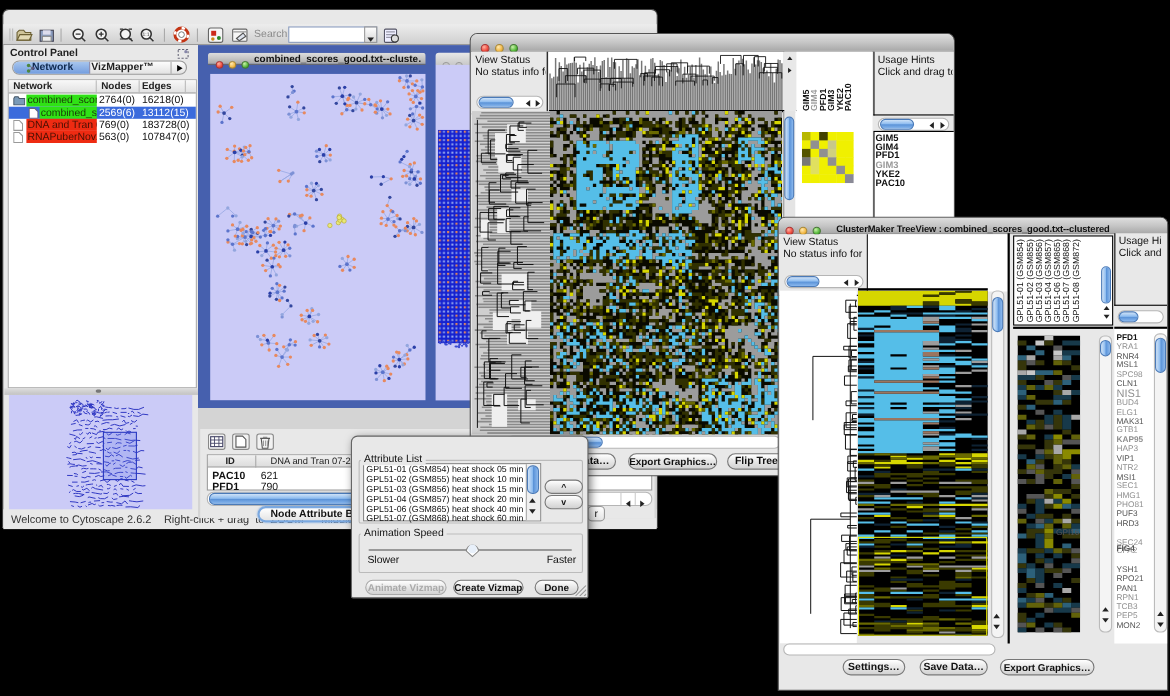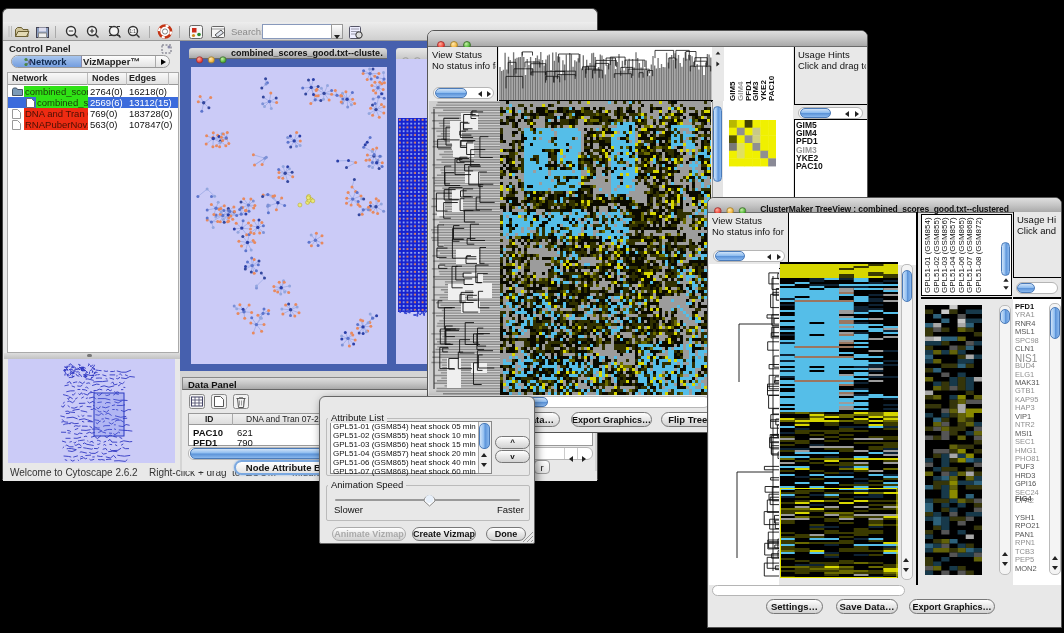--- a/index.html
+++ b/index.html
@@ -580,27 +580,20 @@
       <rect width="167" height="109" fill="#cbcbf7"></rect>
       <path stroke="#3038c2" stroke-width="0.9" fill="none" d="M81.7 12.0L83.7 10.5L84.8 13.1M87.7 11.0L90.4 11.4L93.5 11.7M95.8 11.8L98.1 12.4L100.0 12.0M102.3 12.6L105.6 12.5L106.9 12.0M108.8 11.9L113.7 13.2L118.0 13.2L122.9 11.2M75.2 15.8L78.2 15.2L82.0 16.4L86.0 16.5M89.9 15.8L91.7 15.5M94.4 15.8L98.4 17.0M101.6 15.9L107.1 15.9M108.3 17.0L109.5 16.8M111.2 15.6L112.2 14.6L114.0 16.7M117.0 15.7L119.8 16.9M77.7 20.2L79.8 19.9L85.7 21.4M87.9 19.2L91.5 19.0L94.0 19.2M97.7 19.7L99.4 20.1M101.6 19.0L106.0 20.3M108.3 19.4L109.7 19.8L112.0 18.3M113.1 18.9L118.0 19.6L121.9 17.5L126.8 18.1M58.8 24.2L61.7 22.6L63.4 25.2M65.1 23.8L67.3 23.2L69.2 22.9M70.6 23.7L71.7 22.9L74.5 24.6L76.9 22.8M78.3 24.4L81.1 23.8L82.2 24.8M85.2 23.1L90.0 22.6L94.4 22.6L100.1 21.9M103.2 24.4L104.7 22.9L106.3 25.9L109.4 25.1M111.1 23.3L113.1 24.4L114.5 24.7L116.5 22.9M56.5 26.8L60.8 25.9M63.7 26.9L67.0 28.2M69.3 26.9L71.3 27.2L72.8 27.2L74.4 26.0M77.4 28.5L78.6 28.1L80.4 29.4M84.1 26.6L88.7 25.1L91.5 25.5M92.5 27.8L96.1 26.8L100.9 28.2L106.1 26.9M110.1 26.9L112.5 25.5M115.4 28.3L117.3 28.5M58.3 32.8L62.3 31.9L66.6 31.8M69.5 30.5L72.3 30.5M74.1 30.5L77.3 30.9L79.2 31.8M82.2 32.8L83.8 32.8M85.6 31.5L88.5 31.5L91.3 30.2L94.2 30.9M98.1 31.5L100.0 30.1L102.1 31.9L103.9 30.8M106.5 32.3L107.7 33.5L109.3 32.9L111.0 33.5M113.0 30.7L115.3 30.6M55.1 35.6L57.4 36.2L60.7 37.1M64.0 35.5L65.2 36.1L67.5 34.0M70.6 34.5L71.7 35.9L73.5 33.7L74.5 35.5M75.5 34.5L79.7 36.1L81.0 34.0L87.1 33.0M89.0 35.1L90.8 36.5L93.0 35.3L94.1 33.8M97.4 36.0L98.8 36.6L100.8 36.0L102.1 35.4M105.3 36.2L107.7 34.6L110.7 35.5M59.4 39.3L60.5 40.5L61.6 37.8L64.7 39.8M67.1 40.2L69.5 38.7M73.3 39.3L75.8 37.8M77.9 39.5L79.8 38.9M80.9 39.2L85.8 38.0L87.8 40.2M89.8 39.6L96.1 39.6L97.1 39.6L102.3 40.9M105.3 40.3L111.1 41.4L114.2 41.1L119.5 41.5M54.9 44.5L56.7 43.1M59.4 42.7L61.2 42.0L64.7 43.7L67.1 41.4M70.9 44.4L77.3 44.2M79.6 42.7L81.6 44.1L85.1 42.3L86.7 44.2M89.4 43.5L93.8 43.0M97.1 44.7L98.7 43.5L101.0 43.6L102.5 44.0M106.4 42.8L110.1 44.0L114.7 41.3M53.2 47.0L55.2 48.2L56.8 45.7M59.7 46.5L61.7 48.0M63.2 48.7L66.2 49.2L69.5 47.9M71.7 48.0L74.8 46.9M78.7 47.5L83.4 47.9M85.2 46.4L86.5 47.0M88.4 48.4L90.1 49.8L91.3 49.0L92.3 47.4M94.0 47.9L97.7 48.8L101.5 47.5M103.9 46.7L107.1 45.8M108.7 46.4L114.1 46.5L117.0 45.8M57.4 52.4L60.1 52.1L62.1 53.5M64.5 51.6L67.3 50.8L71.7 50.3M72.7 51.7L77.9 52.7L79.2 53.2M82.7 50.5L84.7 50.3L85.8 49.3L88.4 50.8M89.5 51.7L91.4 52.8L93.3 52.8M95.3 52.0L98.4 53.3L101.0 50.9M104.3 50.5L106.7 50.5M107.9 50.5L110.2 51.1M112.9 51.3L116.1 52.6L120.2 50.6L123.1 50.8M52.4 56.9L54.2 57.3L56.9 58.0M57.9 54.6L61.1 54.3L62.4 53.1L67.0 53.5M70.1 56.5L71.3 58.1M73.6 56.2L74.8 57.3L76.3 56.4M79.4 56.9L83.7 57.1M87.4 55.7L91.1 56.3L93.3 54.4L95.6 55.8M97.4 55.4L100.1 54.1L103.6 56.5M107.0 56.8L112.7 58.3L118.2 57.4M54.2 60.4L55.6 62.0M58.5 58.9L65.0 58.2L69.6 59.9M70.8 60.8L76.1 59.8L79.5 60.8L84.1 62.4M86.5 60.8L91.2 61.5M93.5 60.0L95.8 59.9M96.9 58.9L98.0 59.3L101.3 60.0M103.5 61.1L107.7 59.7L110.9 60.3M114.9 59.5L119.2 59.2M53.4 63.1L55.6 62.6L58.2 63.1L60.1 63.2M61.3 64.4L63.6 63.7L66.8 64.7L70.7 64.3M74.0 62.3L76.2 63.1M79.7 62.6L85.1 62.8M87.8 63.5L89.4 64.8L91.0 62.7L92.8 62.0M94.8 63.3L97.0 61.7M100.8 63.5L103.6 65.1L105.7 63.6M106.9 62.4L109.0 61.3L112.4 61.1L115.7 63.1M55.2 65.8L57.1 65.0L60.6 64.6L62.7 64.7M65.9 67.5L67.8 66.7L70.7 67.2L72.4 66.8M74.0 67.2L76.9 67.2L79.6 67.3M81.6 67.3L84.1 68.7M86.1 67.8L89.8 69.1L91.7 68.9M95.1 67.3L96.9 66.7L102.1 66.6M105.9 65.8L107.8 65.8M110.6 66.9L115.2 67.6L118.0 65.5L121.6 66.3M59.2 71.4L61.7 71.9L62.8 72.7M66.8 70.7L70.2 69.4M73.0 71.1L78.1 71.4L82.6 70.7M83.7 70.1L89.0 70.0L93.8 71.7M96.2 71.7L99.4 70.6L101.2 70.4L104.0 70.5M106.0 69.8L108.0 70.6M110.8 70.9L114.1 71.2L119.3 71.5L124.3 72.1M53.0 73.2L58.1 73.3M59.7 73.9L62.4 74.1M66.1 74.7L69.3 75.5L71.5 74.1L74.4 74.6M78.4 74.5L81.7 73.2L83.7 74.2L86.8 73.5M90.3 73.5L93.4 72.3L94.6 73.0L98.0 74.1M101.0 74.1L104.0 74.3M105.6 74.3L106.7 75.9L110.7 73.1L112.0 74.1M57.5 79.3L62.5 79.3M65.7 79.2L69.0 79.3L73.1 78.2M75.9 77.7L78.0 77.1L79.2 77.7M83.0 78.2L86.6 77.2L89.3 79.6L92.8 76.8M96.7 77.2L99.0 78.6L102.0 76.0L103.9 76.6M105.4 77.4L108.9 78.2M111.4 78.2L114.2 79.6M54.0 82.0L58.1 83.3M61.5 83.1L63.8 82.5M65.7 83.5L66.9 84.0L68.3 82.7M70.0 82.0L71.4 81.6L75.4 81.1L76.6 81.0M79.3 81.8L80.3 82.2M81.6 83.3L84.2 82.2L85.5 84.2M89.2 81.4L90.6 81.4L92.7 82.3M95.6 83.2L98.1 82.2M100.2 81.7L102.0 80.4L103.9 83.1L109.2 83.2M111.8 83.2L115.7 81.8L121.7 82.8L124.2 82.5M57.6 86.8L58.7 86.1L61.7 87.8L65.5 87.8M66.6 85.8L67.9 86.4L71.0 84.9L73.5 87.2M75.0 84.9L76.3 83.9L78.9 85.3L85.7 86.5M89.3 85.3L90.9 85.3L92.3 84.4M95.3 86.2L96.8 85.3L97.9 86.8M101.4 85.3L104.1 85.7M107.0 85.6L109.2 86.8M113.1 86.3L115.3 84.9M54.7 89.0L56.1 87.7M58.7 89.8L60.5 89.5L63.3 89.6L68.6 90.7M69.8 88.7L73.2 88.5M75.3 88.7L78.7 89.3L83.8 90.2L84.8 89.6M86.0 89.4L89.6 89.7L90.9 88.2M94.7 90.3L96.2 89.9L97.9 89.5L99.1 91.4M102.3 90.3L103.4 91.7L109.9 91.3L113.1 89.2M114.6 88.3L117.6 89.7L121.0 89.6M59.9 91.8L64.1 92.5L67.8 91.2M71.8 93.4L73.0 92.8L78.8 94.1M81.3 93.4L83.2 94.3L87.1 94.4L90.3 92.6M93.7 93.6L95.3 95.1L98.7 94.4M100.2 92.7L104.6 92.2L109.3 92.7M55.6 97.0L60.3 97.4L63.2 98.0M65.3 98.1L69.9 96.8M72.4 98.0L73.6 97.5L74.8 97.5M77.4 96.5L83.0 96.1M84.3 98.0L86.7 97.9M89.0 96.9L92.7 97.5L94.5 97.4M97.8 97.9L102.5 99.0L105.6 96.4L108.1 99.2M109.3 96.2L112.3 96.7L116.5 97.2L122.2 96.4M56.8 100.6L59.2 101.5M62.6 100.9L64.7 102.1L66.6 101.2M69.8 100.8L70.9 101.7M72.0 100.1L75.8 98.7L77.6 99.8L79.1 99.2M81.5 100.2L82.5 101.0L83.8 101.0L86.2 100.3M90.1 100.5L92.2 100.8L93.7 100.5L96.8 101.2M98.0 100.6L101.0 100.2L103.3 100.4M106.1 101.9L110.9 101.7L117.3 102.4L119.3 100.5M61.6 14.2L63.6 12.4L63.0 13.0M89.6 15.7L89.0 15.7L86.9 16.4M60.8 15.0L59.1 16.1L60.2 17.7M57.1 11.5L57.2 10.4L59.9 11.3M78.5 16.3L75.6 17.3L78.4 19.3M89.5 13.5L87.2 13.0L85.8 13.9M63.3 8.5L65.8 8.6L64.7 7.6M56.9 16.7L57.1 14.8L56.9 15.3M66.6 17.1L63.7 18.2L60.8 18.7M59.6 10.3L58.1 9.6L60.3 11.1M83.9 16.2L86.2 16.6L86.1 16.6M75.6 9.5L73.1 11.2L75.5 11.5M74.6 8.9L77.1 8.7L77.5 9.6M61.5 11.2L62.8 9.9L61.0 10.8M83.6 9.2L86.0 7.5L86.5 5.8M61.6 16.6L63.2 14.6L64.8 13.7M79.2 17.3L77.3 18.3L77.9 17.0M85.0 12.0L84.3 13.3L85.0 14.1M59.1 8.2L60.4 7.2L62.4 7.0M86.2 9.2L86.8 10.6L84.5 9.6M82.7 7.3L82.6 7.7L82.9 6.8M84.0 17.7L82.9 19.6L85.6 17.6M69.5 10.7L68.4 10.4L66.1 11.6M74.7 11.9L72.9 10.5L75.0 12.1M66.4 10.2L67.6 10.1L70.6 10.1M57.7 12.2L58.0 11.9L55.5 11.3M77.0 14.4L79.7 13.4L77.6 11.9M74.6 10.3L74.0 8.6L75.9 8.1M82.3 6.6L83.6 7.3L84.8 5.7M80.0 7.2L81.5 5.3L80.0 5.0M64.7 6.6L62.0 4.7L60.8 6.1M71.4 8.1L73.5 8.9L74.1 7.3M78.6 17.3L79.2 16.8L78.0 18.4M57.8 13.9L56.0 12.2L55.5 11.5M66.6 14.3L64.2 14.7L65.1 15.5M70.4 14.8L73.0 16.4L73.6 17.9M57.0 13.7L58.5 15.0L61.1 16.5M67.9 14.7L68.9 16.6L71.4 17.2M59.1 6.7L58.7 8.4L56.5 7.8M68.1 13.0L70.4 12.8L71.9 14.2M63.6 16.4L65.8 17.6L63.6 18.6M75.0 10.8L76.7 11.8L75.0 9.8M56.5 8.0L59.1 9.1L59.7 7.6M72.7 6.3L70.5 5.4L71.9 6.7M57.6 11.7L56.1 10.2L57.8 11.7M87.3 14.1L86.0 14.9L88.1 13.3M63.3 9.9L65.2 11.3L65.3 12.3M76.6 17.5L78.5 16.1L75.7 17.1M66.3 12.2L64.7 14.0L67.7 12.2M74.8 8.7L72.7 9.6L75.5 8.4M74.3 10.0L72.6 8.9L71.0 8.3M62.2 14.6L64.7 13.3L65.1 12.4M62.5 12.6L62.9 11.0L63.8 9.8M84.1 8.3L84.8 8.9L86.7 9.6M75.6 8.2L74.9 9.8L77.2 11.2M80.8 15.0L81.5 14.7L81.6 12.7M63.5 7.4L65.6 7.3L68.0 9.3M84.8 16.4L84.3 16.5L86.2 15.7M69.6 9.3L72.0 10.7L69.9 9.1M78.0 11.4L75.1 11.9L72.4 10.0"></path>
       <rect x="86" y="34" width="30" height="43" fill="rgba(100,120,230,0.25)" stroke="#2838c0"></rect>
     </svg>
     <div class="abs" style="left:0px;top:454px;width:594px;height:18px;background:#e8e8e8;font-size:10px;color:#333">
       <span class="abs" style="left:7px;top:4px">Welcome to Cytoscape 2.6.2</span>
       <span class="abs" style="left:146px;top:4px">Right-click + drag&nbsp; to&nbsp; ZOOM</span>
       <span class="abs" style="left:289px;top:4px">Middle-click + drag&nbsp; to&nbsp; PAN</span>
     </div>
     <div class="abs" style="left:177px;top:362px;width:417px;height:100px;background:#d4d4d4">
-      <div class="abs tb" style="left:2px;top:6px;width:413px;height:13px;border:1px solid #888;border-bottom:1px solid #666">
-        <b style="position:absolute;left:5px;top:1px;font-size:9.5px">Data Panel</b>
-        <svg class="abs" style="right:4px;top:2px" width="24" height="9">
-          <rect x="0.5" y="0.5" width="8" height="8" fill="none" stroke="#667" stroke-dasharray="2 1.5"></rect>
-          <rect x="14.5" y="0.5" width="8" height="8" fill="none" stroke="#667"></rect>
-        </svg>
-      </div>
       <div class="abs" style="left:2px;top:19px;width:413px;height:81px;background:#e8e8e8"></div>
       <svg class="abs" style="left:9px;top:22px" width="62" height="18">
         <rect x="0.5" y="1.5" width="15" height="14" rx="2" fill="#f2f2f2" stroke="#888"></rect>
         <rect x="2.5" y="4" width="11" height="9" fill="#fff" stroke="#446"></rect>
         <path d="M2.5 7h11M2.5 10h11M6 4v9M10 4v9" stroke="#446" stroke-width="0.8"></path>
         <rect x="22.5" y="1.5" width="15" height="14" rx="2" fill="#f2f2f2" stroke="#888"></rect>
         <path d="M25.5 3.5h6l3 3v7h-9z" fill="#fff" stroke="#555"></path>
         <rect x="44.5" y="1.5" width="15" height="14" rx="2" fill="#f2f2f2" stroke="#888"></rect>
         <path d="M47.5 5.5h9M48.5 5.5l1 9h5l1-9" fill="none" stroke="#555"></path>
         <path d="M50 4h4v1.5h-4z" fill="#888"></path>
@@ -816,31 +809,31 @@
 <div class="abs" style="left:1015px;top:310.4px;font-size:7.5px;font-weight:normal;color:#8f8f8f">YRA1</div>
 <div class="abs" style="left:1015px;top:318.9px;font-size:7.5px;font-weight:normal;color:#555">RNR4</div>
 <div class="abs" style="left:1015px;top:327.3px;font-size:7.5px;font-weight:normal;color:#555">MSL1</div>
 <div class="abs" style="left:1015px;top:335.8px;font-size:7.5px;font-weight:normal;color:#8f8f8f">SPC98</div>
 <div class="abs" style="left:1015px;top:344.2px;font-size:7.5px;font-weight:normal;color:#555">CLN1</div>
 <div class="abs" style="left:1015px;top:352.6px;font-size:10px;font-weight:normal;color:#8f8f8f">NIS1</div>
 <div class="abs" style="left:1015px;top:361.1px;font-size:7.5px;font-weight:normal;color:#8f8f8f">BUD4</div>
 <div class="abs" style="left:1015px;top:369.5px;font-size:7.5px;font-weight:normal;color:#8f8f8f">ELG1</div>
 <div class="abs" style="left:1015px;top:378.0px;font-size:7.5px;font-weight:normal;color:#555">MAK31</div>
 <div class="abs" style="left:1015px;top:386.4px;font-size:7.5px;font-weight:normal;color:#8f8f8f">GTB1</div>
-<div class="abs" style="left:1015px;top:394.8px;font-size:7.5px;font-weight:normal;color:#8f8f8f">KAP95</div>
+<div class="abs" style="left:1015px;top:394.8px;font-size:7.5px;font-weight:bold;color:#8f8f8f">KAP95</div>
 <div class="abs" style="left:1015px;top:403.3px;font-size:7.5px;font-weight:normal;color:#8f8f8f">HAP3</div>
 <div class="abs" style="left:1015px;top:411.7px;font-size:7.5px;font-weight:normal;color:#555">VIP1</div>
 <div class="abs" style="left:1015px;top:420.2px;font-size:7.5px;font-weight:normal;color:#8f8f8f">NTR2</div>
 <div class="abs" style="left:1015px;top:428.6px;font-size:7.5px;font-weight:normal;color:#555">MSI1</div>
 <div class="abs" style="left:1015px;top:437.0px;font-size:7.5px;font-weight:normal;color:#8f8f8f">SEC1</div>
 <div class="abs" style="left:1015px;top:445.5px;font-size:7.5px;font-weight:normal;color:#8f8f8f">HMG1</div>
 <div class="abs" style="left:1015px;top:453.9px;font-size:7.5px;font-weight:normal;color:#8f8f8f">PHO81</div>
 <div class="abs" style="left:1015px;top:462.4px;font-size:7.5px;font-weight:normal;color:#555">PUF3</div>
 <div class="abs" style="left:1015px;top:470.8px;font-size:7.5px;font-weight:normal;color:#555">HRD3</div>
-<div class="abs" style="left:1015px;top:479.2px;font-size:7.5px;font-weight:normal;color:#555">GPI16</div>
+<div class="abs" style="left:960px;top:479.2px;font-size:7.5px;font-weight:normal;color:#555">GPI16</div>
 <div class="abs" style="left:1015px;top:487.7px;font-size:7.5px;font-weight:normal;color:#8f8f8f">SEC24</div>
 <div class="abs" style="left:1015px;top:496.1px;font-size:7.5px;font-weight:normal;color:#8f8f8f">CPA2</div>
 <div class="abs" style="left:1015px;top:494px;font-size:7.5px;font-weight:bold;color:#555">FIG4</div>
 <div class="abs" style="left:1015px;top:513.0px;font-size:7.5px;font-weight:normal;color:#555">YSH1</div>
 <div class="abs" style="left:1015px;top:521.4px;font-size:7.5px;font-weight:normal;color:#555">RPO21</div>
 <div class="abs" style="left:1015px;top:529.9px;font-size:7.5px;font-weight:normal;color:#555">PAN1</div>
 <div class="abs" style="left:1015px;top:538.3px;font-size:7.5px;font-weight:normal;color:#8f8f8f">RPN1</div>
 <div class="abs" style="left:1015px;top:546.8px;font-size:7.5px;font-weight:normal;color:#8f8f8f">TCB3</div>
 <div class="abs" style="left:1015px;top:555.2px;font-size:7.5px;font-weight:normal;color:#8f8f8f">PEP5</div>
 <div class="abs" style="left:1015px;top:563.6px;font-size:7.5px;font-weight:normal;color:#555">MON2</div>

